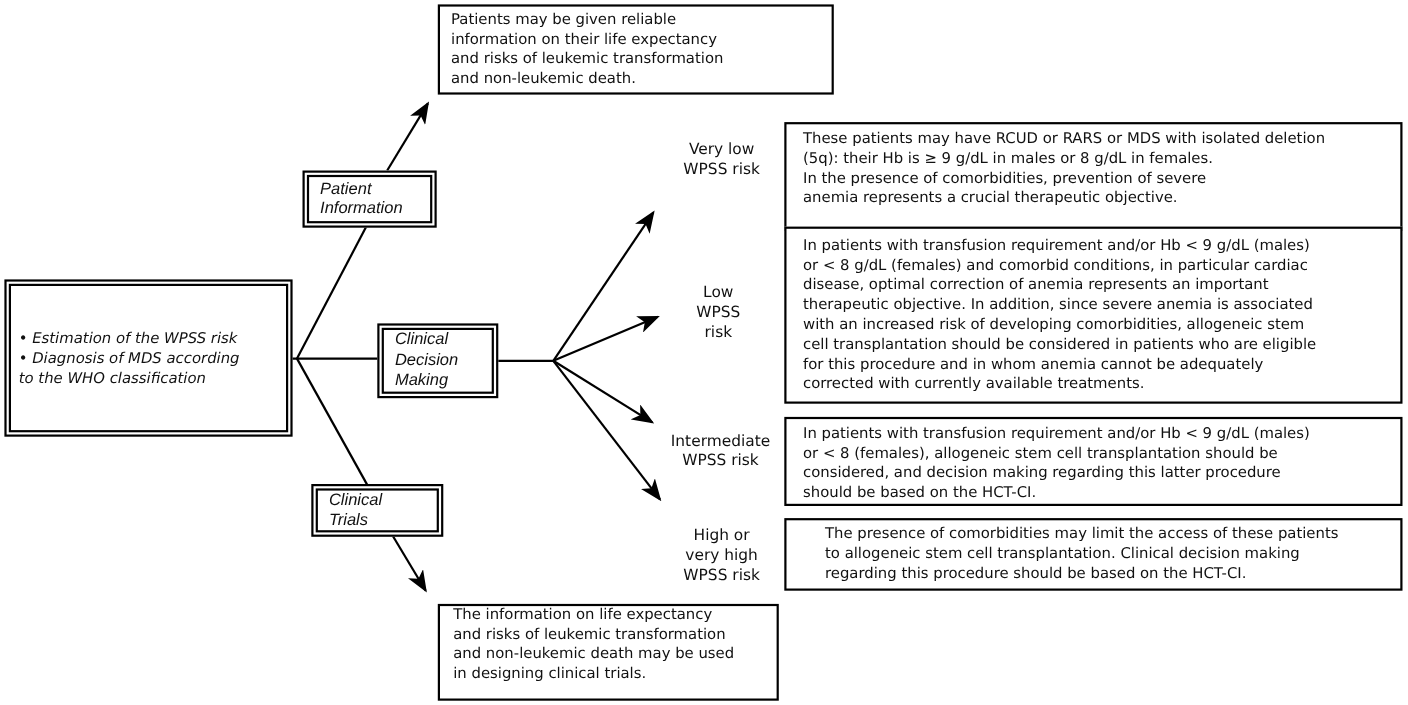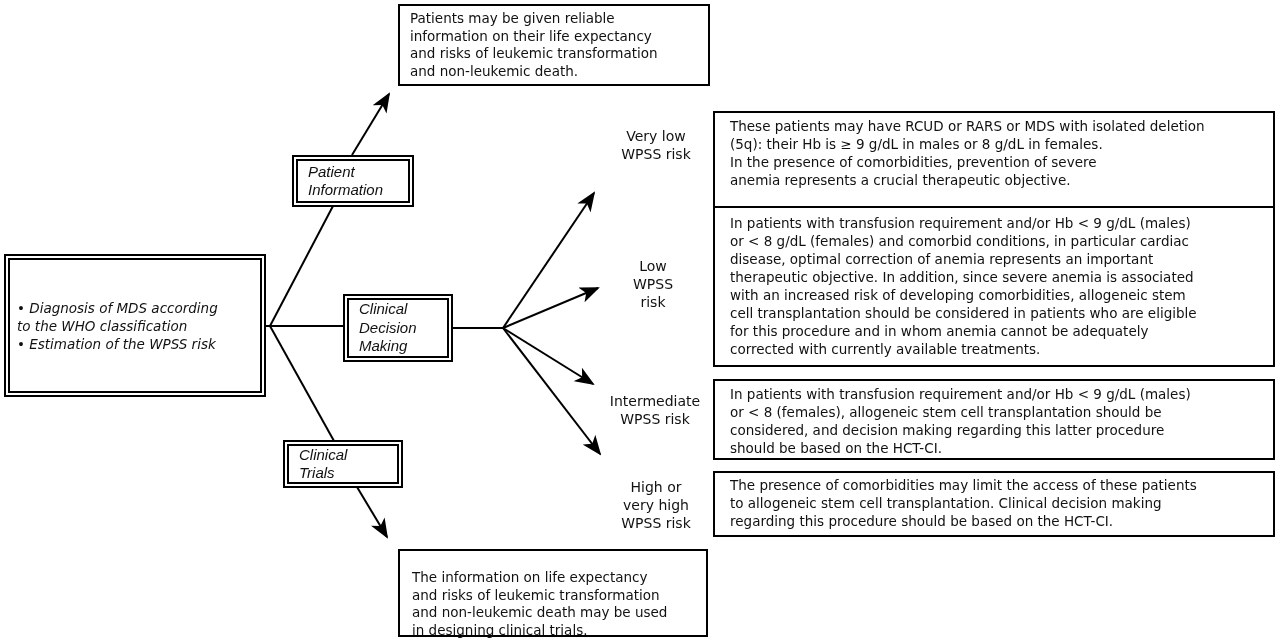--- a/index.html
+++ b/index.html
@@ -66,28 +66,28 @@
       <line x1="503" y1="328" x2="594" y2="193" marker-end="url(#arrow)"></line>
       <line x1="503" y1="328" x2="598" y2="288" marker-end="url(#arrow)"></line>
       <line x1="503" y1="328" x2="593" y2="384" marker-end="url(#arrow)"></line>
       <line x1="503" y1="328" x2="600" y2="454" marker-end="url(#arrow)"></line>
     </g>
   </svg>
 
   <div class="dbox" style="left:4px;top:254px;width:262px;height:143px;">
     <div class="dbox-inner">
       <div class="criteria">
+        <div>• Estimation of the WPSS risk</div>
         <div>• Diagnosis of MDS according
 to the WHO classification</div>
-        <div>• Estimation of the WPSS risk</div>
       </div>
     </div>
   </div>
 
-  <div class="dbox" style="left:292px;top:155px;width:122px;height:52px;">
+  <div class="dbox" style="left:275px;top:155px;width:122px;height:52px;">
     <div class="dbox-inner">
       <div class="node-label">Patient
 Information</div>
     </div>
   </div>
 
   <div class="dbox" style="left:343px;top:294px;width:110px;height:68px;">
     <div class="dbox-inner">
       <div class="node-label">Clinical
 Decision
@@ -95,29 +95,29 @@
     </div>
   </div>
 
   <div class="dbox" style="left:283px;top:440px;width:120px;height:48px;">
     <div class="dbox-inner">
       <div class="node-label">Clinical
 Trials</div>
     </div>
   </div>
 
-  <div class="sbox" style="left:398px;top:4px;width:312px;height:82px;">
+  <div class="sbox" style="left:398px;top:4px;width:360px;height:82px;">
     <div class="ptext" style="padding-left:10px;line-height:17.5px;padding-top:4px;">Patients may be given reliable
 information on their life expectancy
 and risks of leukemic transformation
 and non-leukemic death.</div>
   </div>
 
   <div class="sbox" style="left:398px;top:549px;width:310px;height:88px;">
-    <div class="ptext" style="padding-left:12px;line-height:17.5px;padding-top:18px;">The information on life expectancy
+    <div class="ptext" style="padding-left:12px;line-height:17.5px;padding-top:0;">The information on life expectancy
 and risks of leukemic transformation
 and non-leukemic death may be used
 in designing clinical trials.</div>
   </div>
 
   <div class="risk" style="left:596px;top:127px;width:120px;">Very low
 WPSS risk</div>
   <div class="risk" style="left:613px;top:257px;width:80px;">Low
 WPSS
 risk</div>
@@ -146,18 +146,18 @@
   </div>
 
   <div class="sbox" style="left:713px;top:379px;width:562px;height:81px;">
     <div class="ptext" style="padding-top:4px;">In patients with transfusion requirement and/or Hb &lt; 9 g/dL (males)
 or &lt; 8 (females), allogeneic stem cell transplantation should be
 considered, and decision making regarding this latter procedure
 should be based on the HCT-CI.</div>
   </div>
 
   <div class="sbox" style="left:713px;top:471px;width:562px;height:66px;">
-    <div class="ptext" style="padding-top:3px;">The presence of comorbidities may limit the access of these patients
+    <div class="ptext" style="padding-top:3px;margin-left:20px;">The presence of comorbidities may limit the access of these patients
 to allogeneic stem cell transplantation. Clinical decision making
 regarding this procedure should be based on the HCT-CI.</div>
   </div>
 
 </div>
 
 </body></html>

